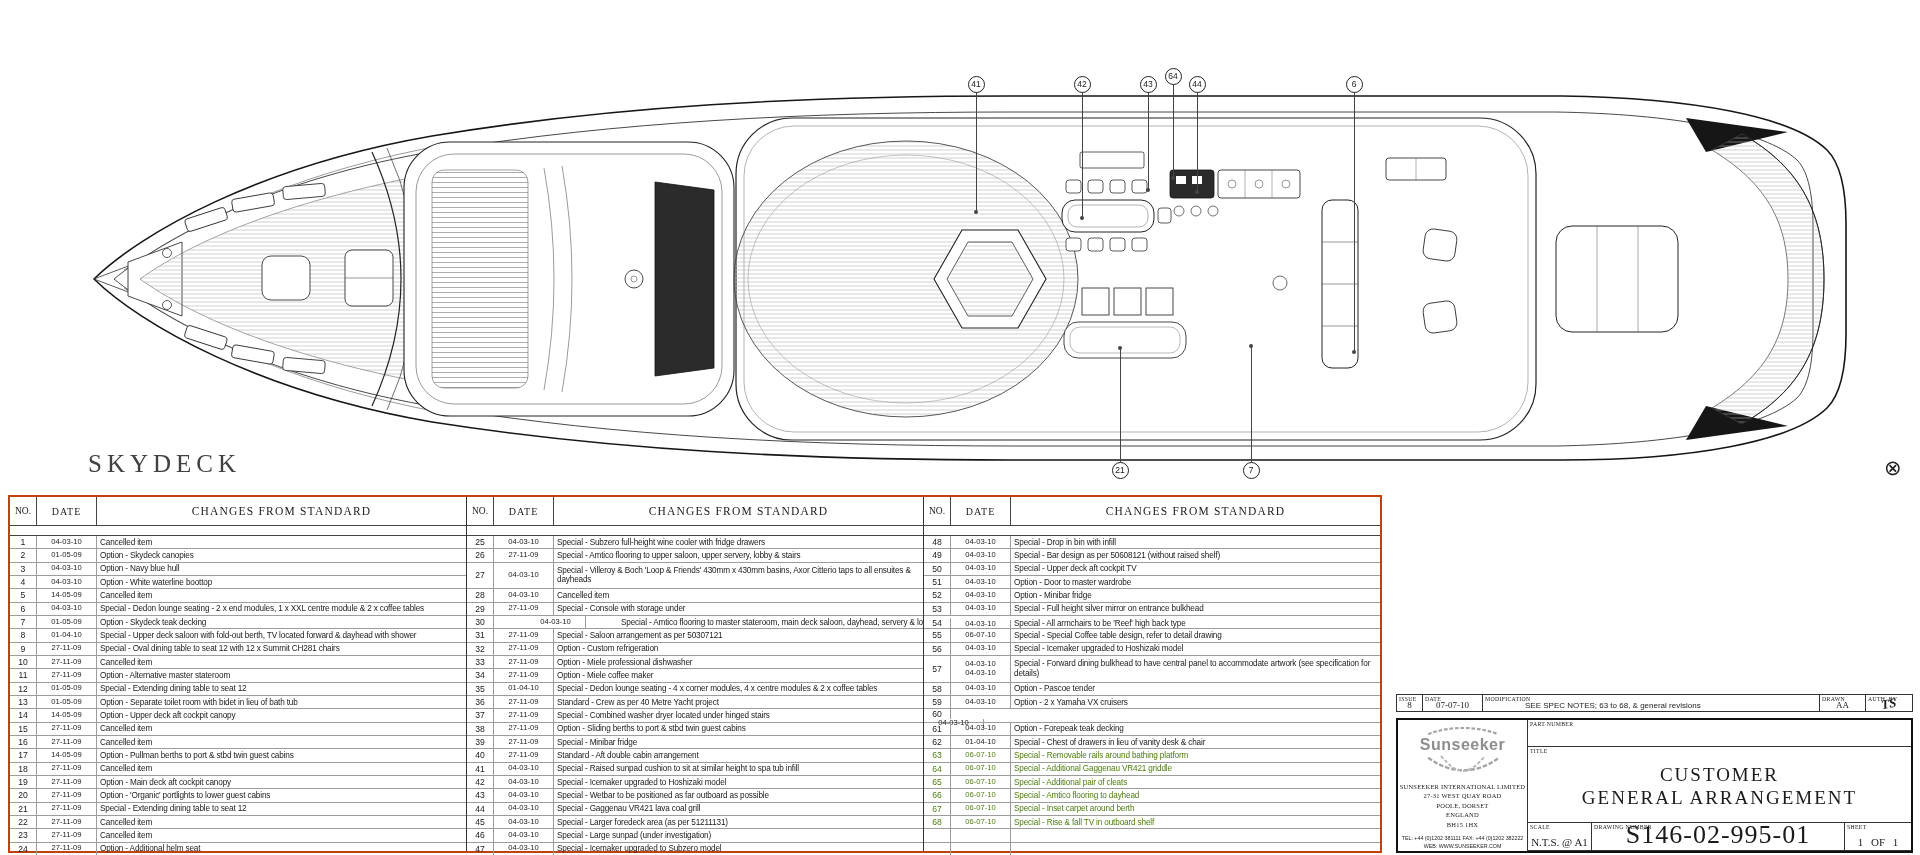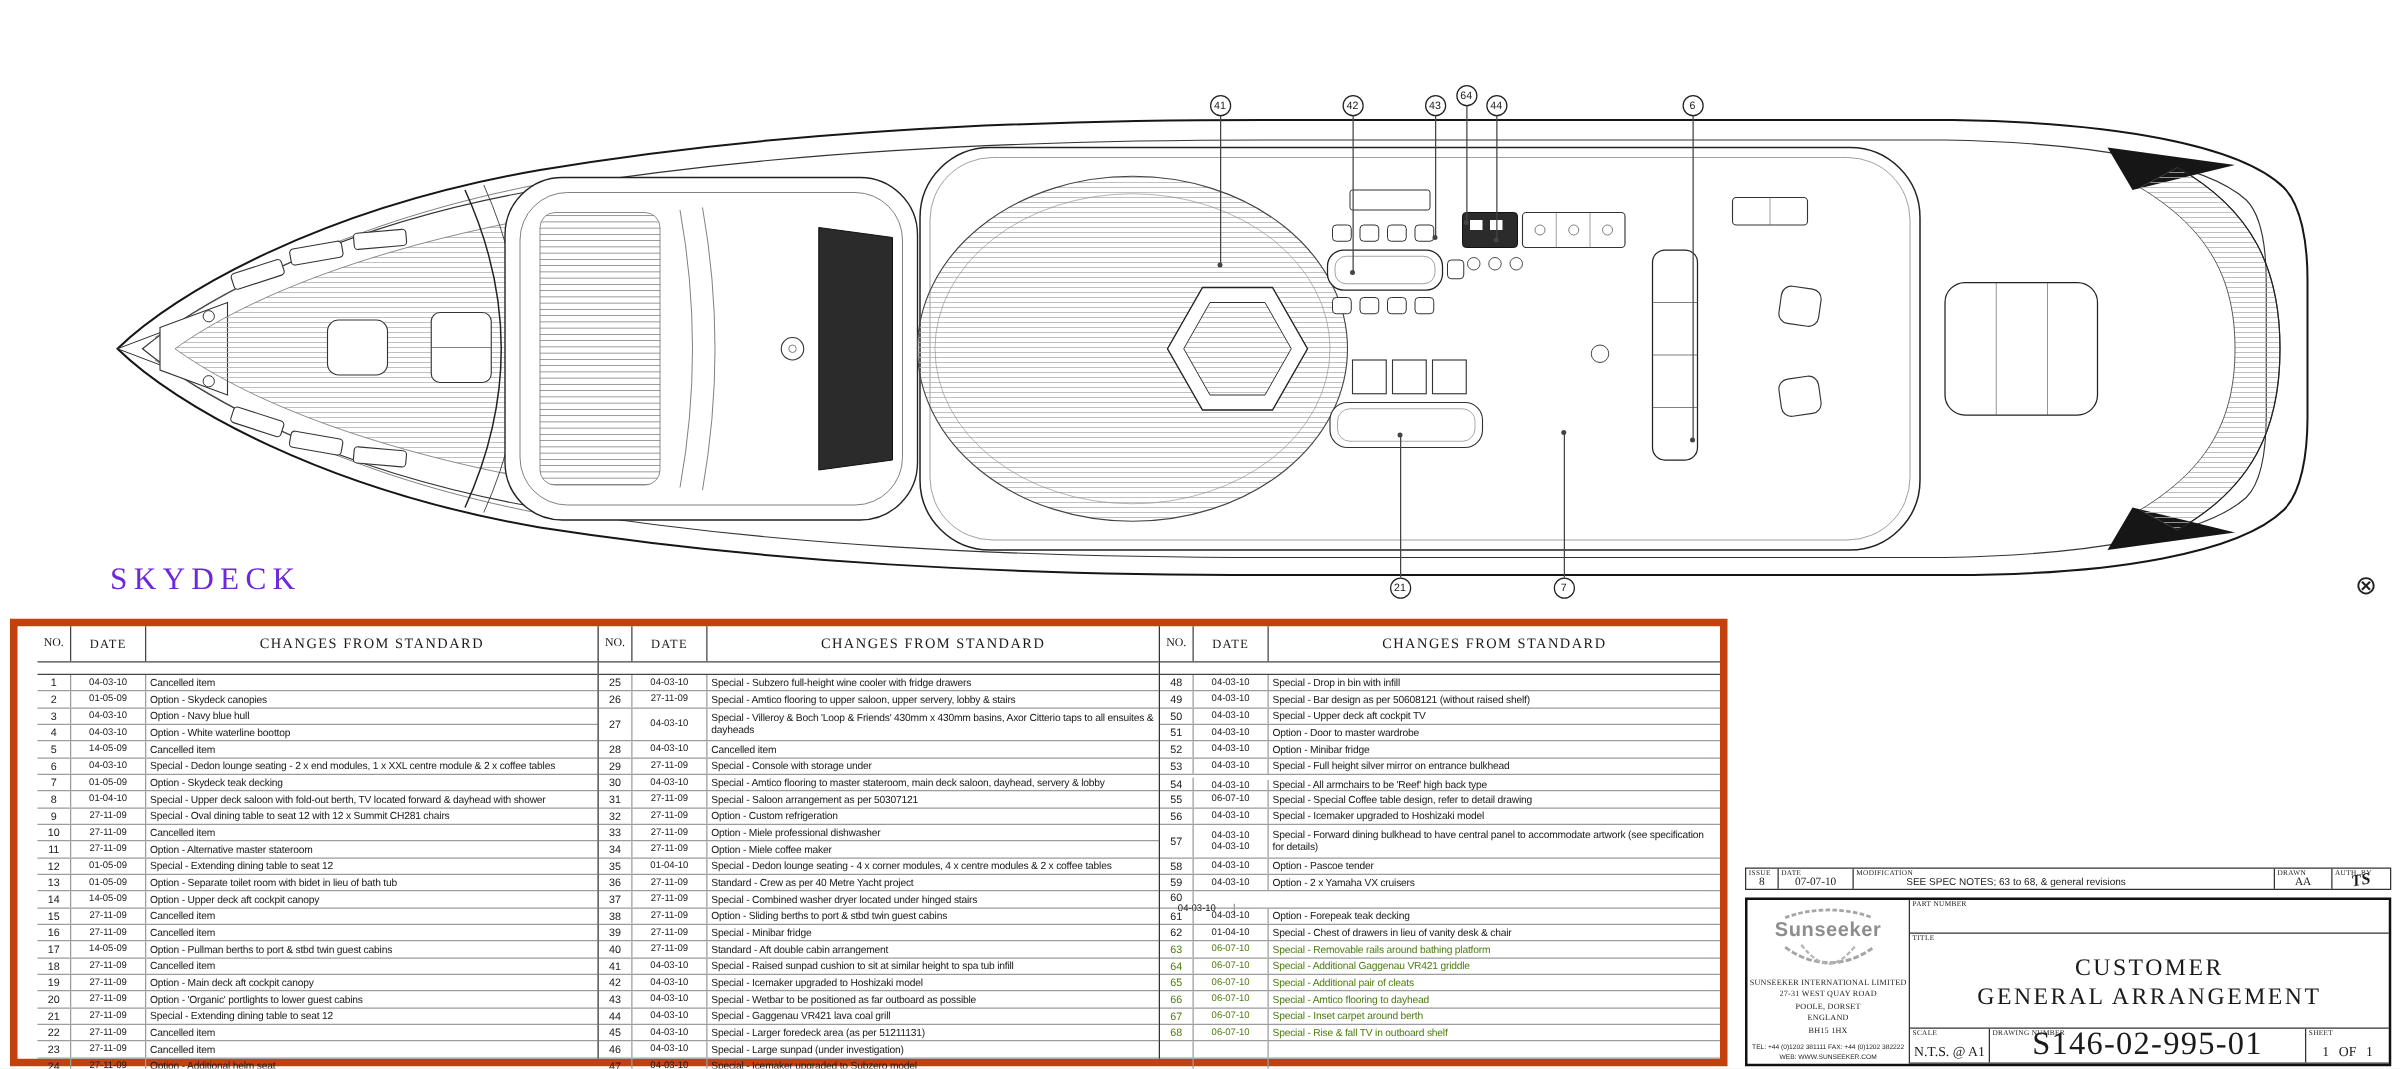--- a/index.html
+++ b/index.html
@@ -1,31 +1,31 @@
 <!DOCTYPE html>
 <html><head>
 <meta charset="utf-8">
 <style>
   html,body{margin:0;padding:0;background:#e8e8e8;}
   .sheet{position:relative;width:1920px;height:855px;background:#fff;overflow:hidden;
          font-family:"Liberation Sans",sans-serif;color:#1a1a1a;}
   
   .plan{position:absolute;left:0;top:0;}
   .deck-label{position:absolute;left:88px;top:450px;font-family:"Liberation Serif",serif;
-              font-size:25px;letter-spacing:5px;color:#6d28d9;}
+              font-size:25px;letter-spacing:5px;color:#404040;}
   .corner-mark{position:absolute;left:1884px;top:456px;font-size:21px;color:#222;}
   
   .balloon{position:absolute;width:17px;height:17px;border:1.2px solid #222;border-radius:50%;
            background:#fff;display:flex;align-items:center;justify-content:center;
            font-size:8.5px;z-index:5;box-sizing:border-box;}
   .leader{position:absolute;width:1px;background:#444;z-index:2;}
   .ldot{position:absolute;width:4px;height:4px;border-radius:50%;background:#444;z-index:3;}
   
   .changes-table{position:absolute;left:8px;top:495px;width:1374px;height:358px;
-                 border:6px solid #c2410c;display:flex;box-sizing:border-box;background:#fff;padding-left:16px;}
+                 border:2px solid #c2410c;display:flex;box-sizing:border-box;background:#fff;}
   .group{flex:1;display:flex;flex-direction:column;min-width:0;}
   .group + .group{border-left:1.5px solid #333;}
   .g-hdr{display:flex;height:28px;border-bottom:1px solid #444;flex:none;
          font-family:"Liberation Serif",serif;}
   .g-hdr>div{display:flex;align-items:center;justify-content:center;height:100%;box-sizing:border-box;}
   .h-no{width:27px;font-size:9.5px;border-right:1px solid #444;}
   .h-date{width:60px;font-size:10px;letter-spacing:1px;border-right:1px solid #444;}
   .h-txt{flex:1;font-size:11.5px;letter-spacing:1.2px;}
   .g-spacer{height:9px;border-bottom:1px solid #444;flex:none;}
   .g-body{flex:1;display:flex;flex-direction:column;}
@@ -441,21 +441,21 @@
             </div>
             <div class="r-txt">Cancelled item</div>
           </div>
           <div class="g-row" style="height: 13.333px;">
             <div class="r-no">29</div>
             <div class="r-date">
               <div>27-11-09</div>
             </div>
             <div class="r-txt">Special - Console with storage under</div>
           </div>
-          <div class="g-row" style="height: 13.333px;">
+          <div class="g-row" style="height: 13.333px; gap: 32px;">
             <div class="r-no">30</div>
             <div class="r-date">
               <div>04-03-10</div>
             </div>
             <div class="r-txt">Special - Amtico flooring to master stateroom, main deck saloon, dayhead, servery &amp; lobby</div>
           </div>
           <div class="g-row" style="height: 13.333px;">
             <div class="r-no">31</div>
             <div class="r-date">
               <div>27-11-09</div>

